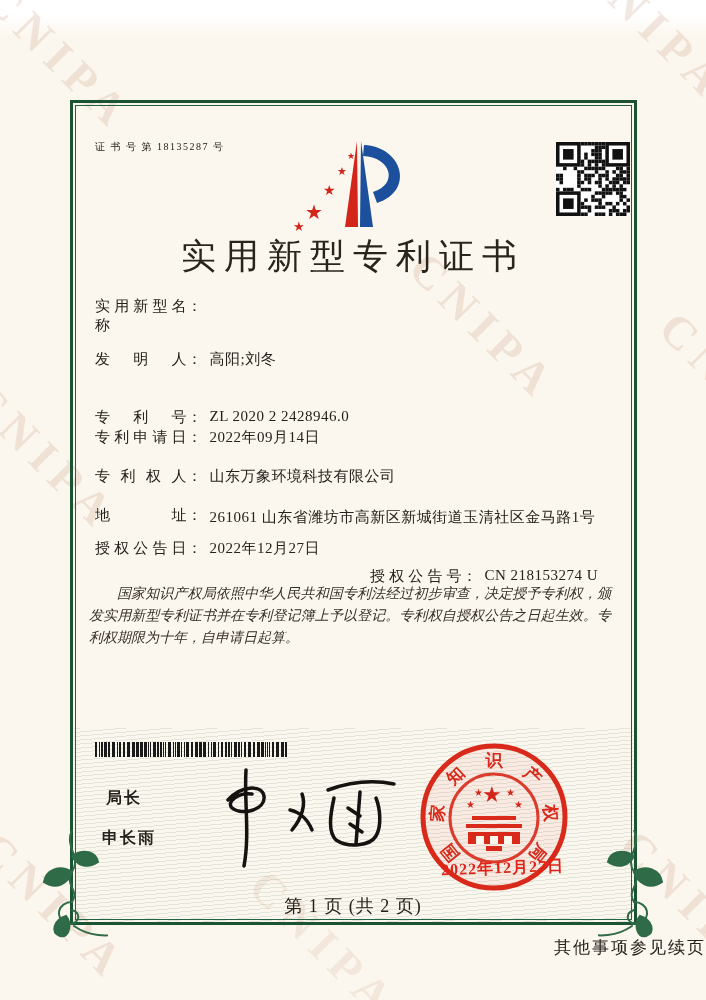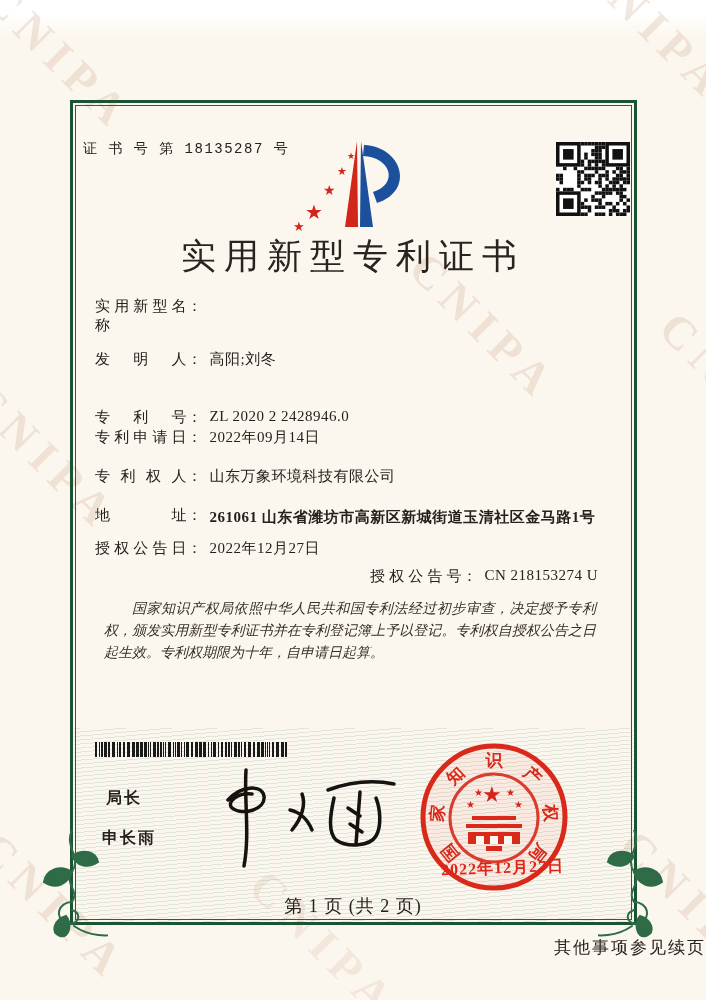--- a/index.html
+++ b/index.html
@@ -15,30 +15,30 @@
   }
   .band{
     position:absolute;left:74px;top:728px;width:559px;height:195px;z-index:0;
     background:repeating-linear-gradient(175deg,rgba(90,140,110,0.16) 0 1px,transparent 1px 4px);
   }
   .frame-outer{position:absolute;left:70px;top:100px;width:567px;height:825px;
     border:3px solid #1b5433;box-sizing:border-box;z-index:1;}
   .frame-inner{position:absolute;left:2px;top:2px;right:2px;bottom:2px;
     border:1px solid #226141;}
   .abs{position:absolute;}
-  .certno{left:83px;top:140px;font-size:14px;letter-spacing:1.5px;z-index:2;font-family:Liberation Mono, monospace;}
+  .certno{left:95px;top:140px;font-size:10px;letter-spacing:1.5px;z-index:2;}
   .title{left:0;top:233px;width:706px;text-align:center;font-size:35px;font-weight:normal;
     letter-spacing:8px;color:#2a241e;z-index:2;}
   .frow{position:absolute;left:95px;font-size:15px;letter-spacing:0.5px;display:flex;z-index:2;}
   .lbl{display:inline-block;width:92px;text-align:justify;text-align-last:justify;}
   .colon{margin-right:7px;}
-  .vblock div{line-height:22px;font-weight:bold;}
+  .vblock div{line-height:22px;}
   .g2{position:absolute;left:275px;display:flex;margin-top:28px;}
   .bodytext{left:88px;top:582px;width:524px;z-index:2;}
-  .bodytext p{margin:16px;text-indent:2em;font-style:italic;font-size:14px;line-height:22px;
+  .bodytext p{margin:1px;text-indent:2em;font-style:italic;font-size:14px;line-height:22px;
     text-align:justify;color:#352e27;}
   .director{font-size:16px;font-weight:600;letter-spacing:2px;z-index:2;}
   .sealdate{left:420px;top:858px;width:165px;text-align:center;font-size:16px;font-weight:bold;
     color:#e02317;letter-spacing:1px;transform:rotate(-2deg);z-index:6;}
   .pagenum{left:0;top:894px;width:706px;text-align:center;font-size:18px;letter-spacing:1px;z-index:2;}
   .footnote{left:0;top:936px;width:706px;text-align:right;font-size:17px;letter-spacing:2px;z-index:2;}
   svg{position:absolute;}
   .seal-char{font-size:17px;font-weight:bold;fill:#d8291a;
     font-family:"Liberation Serif","DejaVu Serif",serif;}
   .star{fill:#d3261b;font-family:"DejaVu Sans",sans-serif;}

